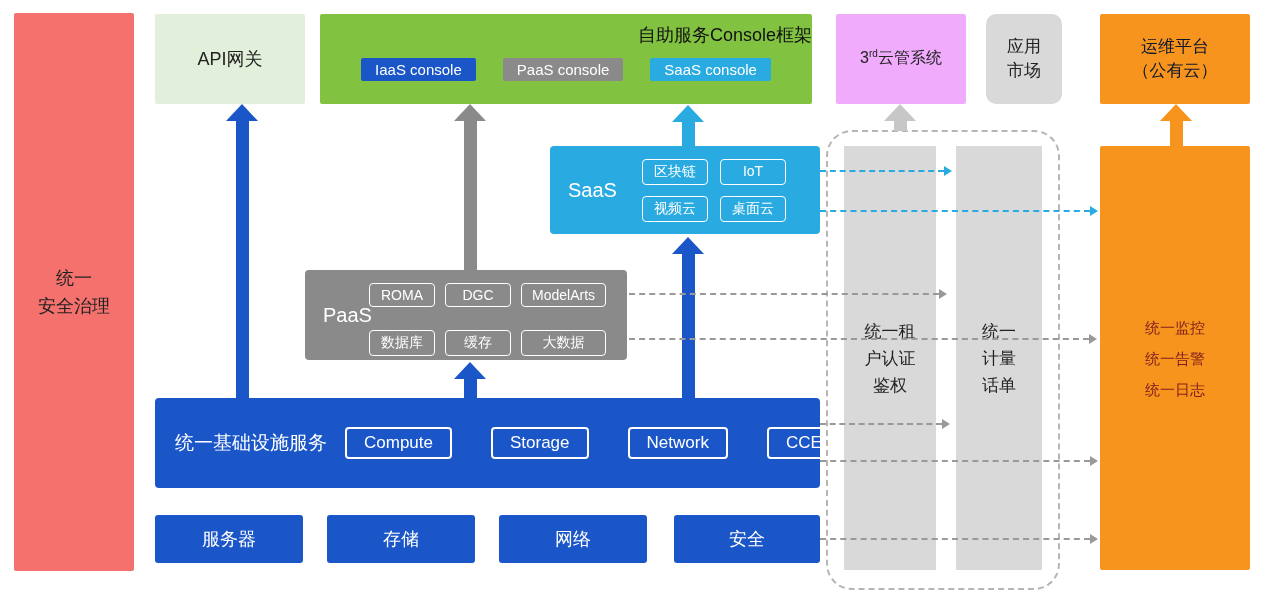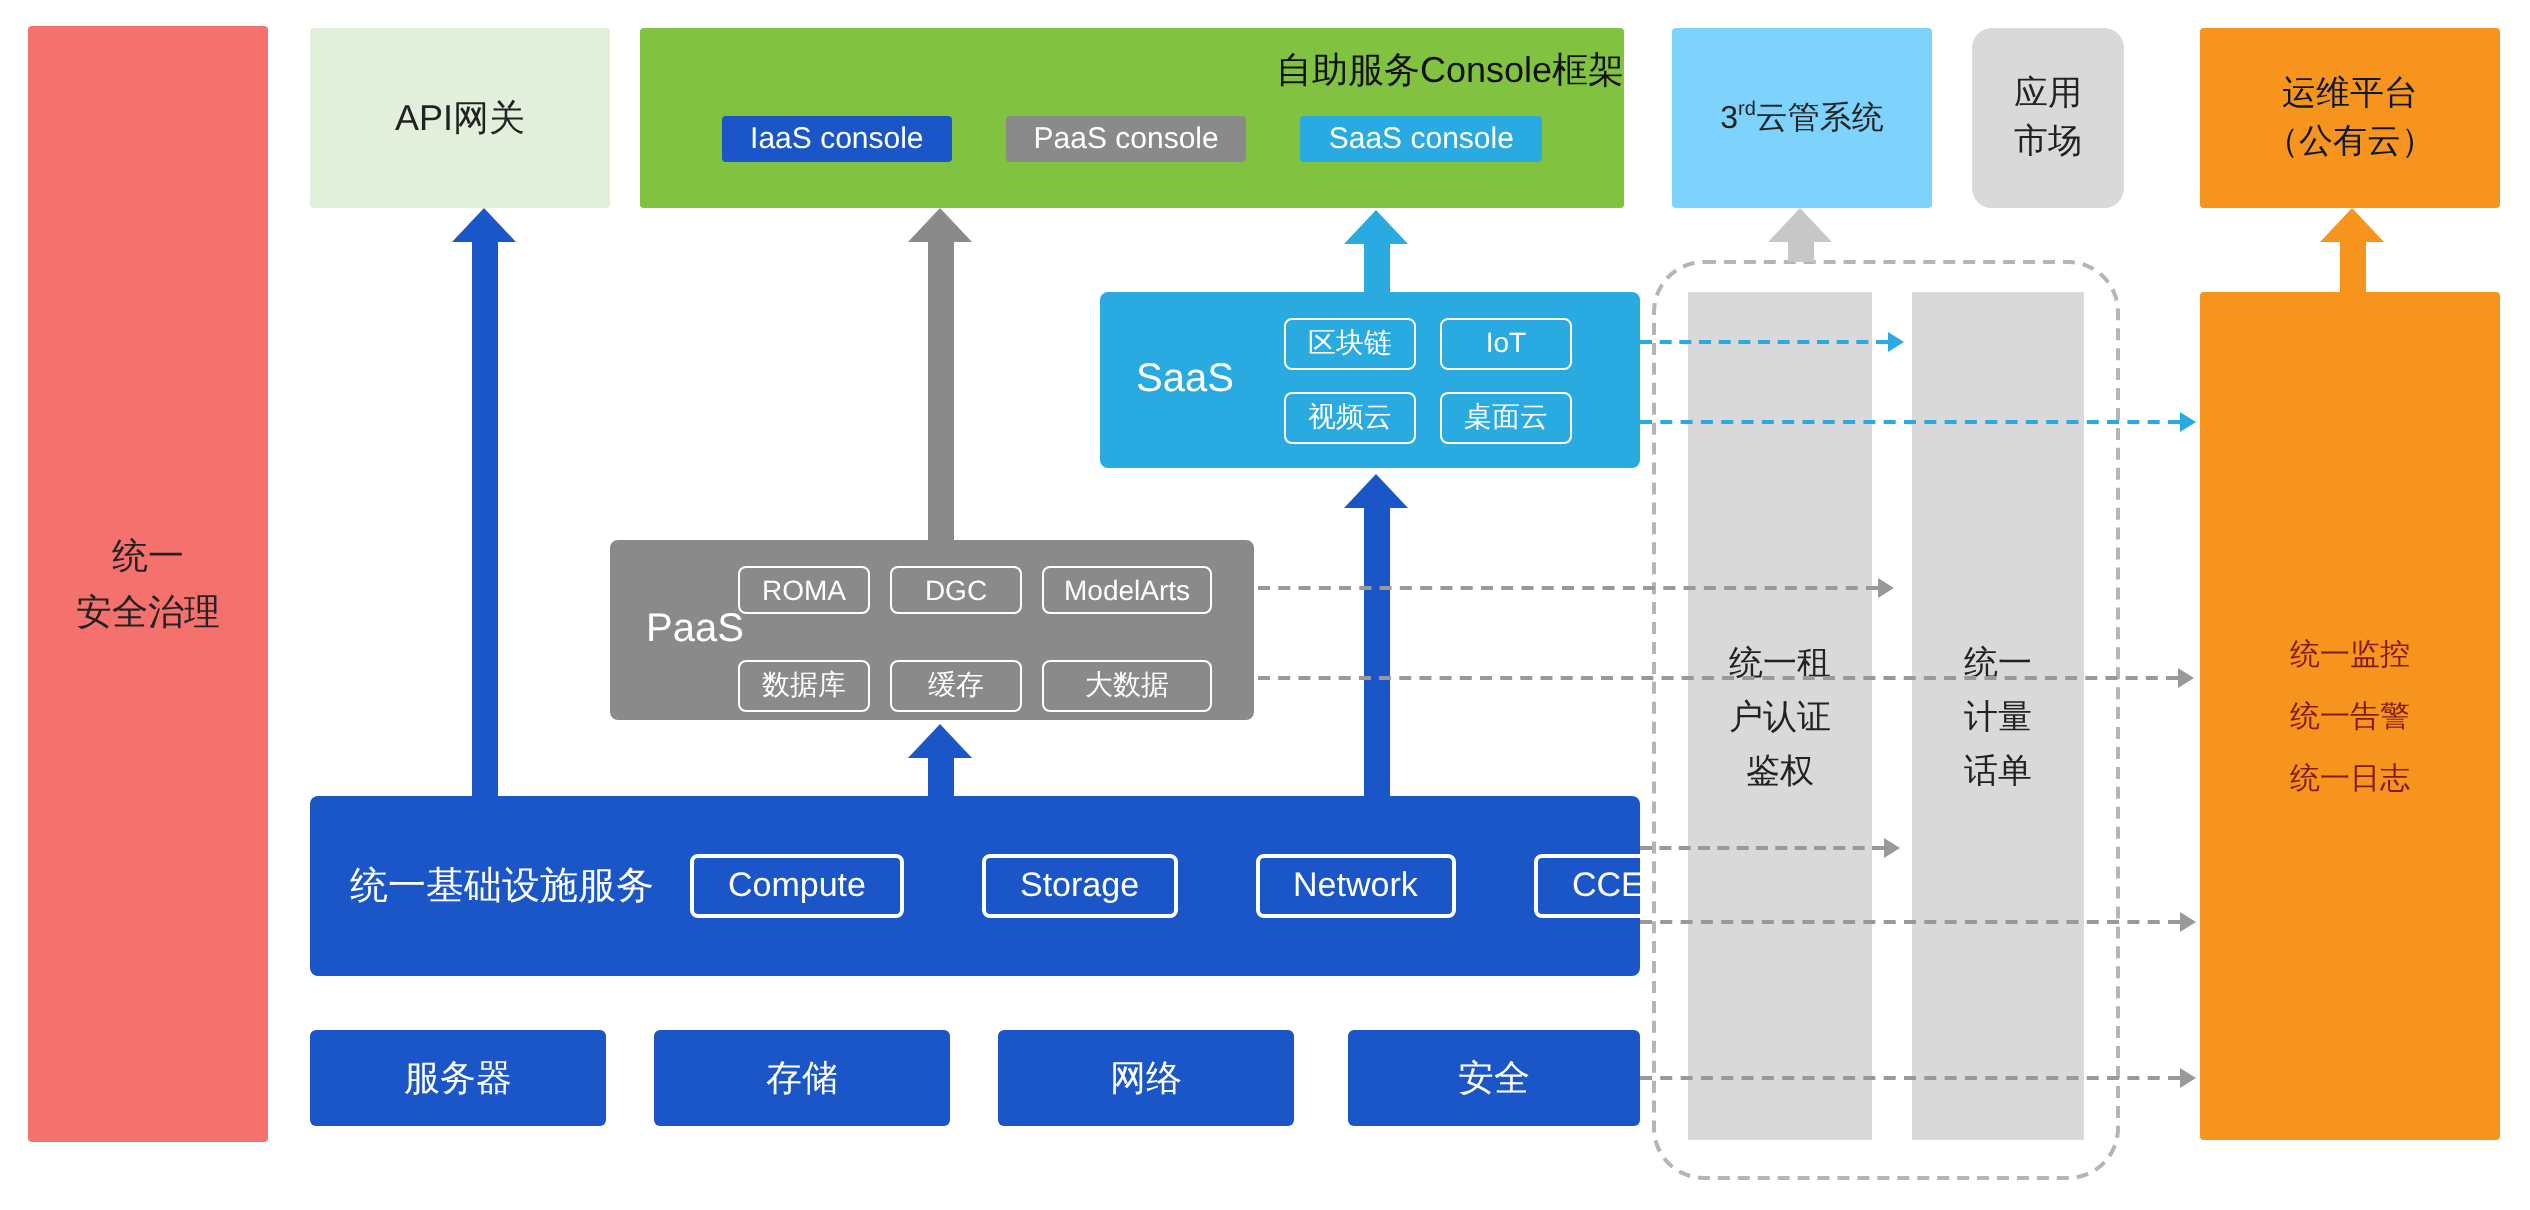--- a/index.html
+++ b/index.html
@@ -13,21 +13,21 @@
 
   
   .security-bar { left:14px; top:13px; width:120px; height:558px; background:#f5716e; color:#222; font-size:18px; line-height:28px; border-radius:2px; }
 
   
   .api-gateway { left:155px; top:14px; width:150px; height:90px; background:#e2efda; color:#222; font-size:18px; border-radius:2px; }
   .console-frame { left:320px; top:14px; width:492px; height:90px; background:#82c241; border-radius:2px; }
   .console-title { margin-top:9px; text-align:right; color:#111; font-size:18px; }
   .console-row { display:flex; justify-content:center; gap:27px; margin-top:11px; }
   .console-chip { color:#fff; font-size:15px; padding:3px 14px; border-radius:2px; }
-  .third-party { left:836px; top:14px; width:130px; height:90px; background:#7dd3fc; color:#222; font-size:16px; border-radius:2px; }
+  .third-party { left:836px; top:14px; width:130px; height:90px; background:#f0abfc; color:#222; font-size:16px; border-radius:2px; }
   .third-party sup { font-size:10px; }
   .app-market { left:986px; top:14px; width:76px; height:90px; background:#d9d9d9; color:#222; font-size:17px; line-height:24px; border-radius:10px; }
   .om-platform { left:1100px; top:14px; width:150px; height:90px; background:#f7941e; color:#0f172a; font-size:17px; line-height:24px; border-radius:2px; }
 
   
   .saas-box { left:550px; top:146px; width:270px; height:88px; background:#29abe2; border-radius:4px; }
   .paas-box { left:305px; top:270px; width:322px; height:90px; background:#8a8a8a; border-radius:4px; }
   .big-label { position:absolute; left:18px; top:50%; transform:translateY(-50%); color:#fff; font-size:20px; }
   .chip-grid { position:absolute; display:grid; }
   .saas-box .chip-grid { left:92px; top:13px; grid-template-columns:auto auto; gap:11px 12px; }

